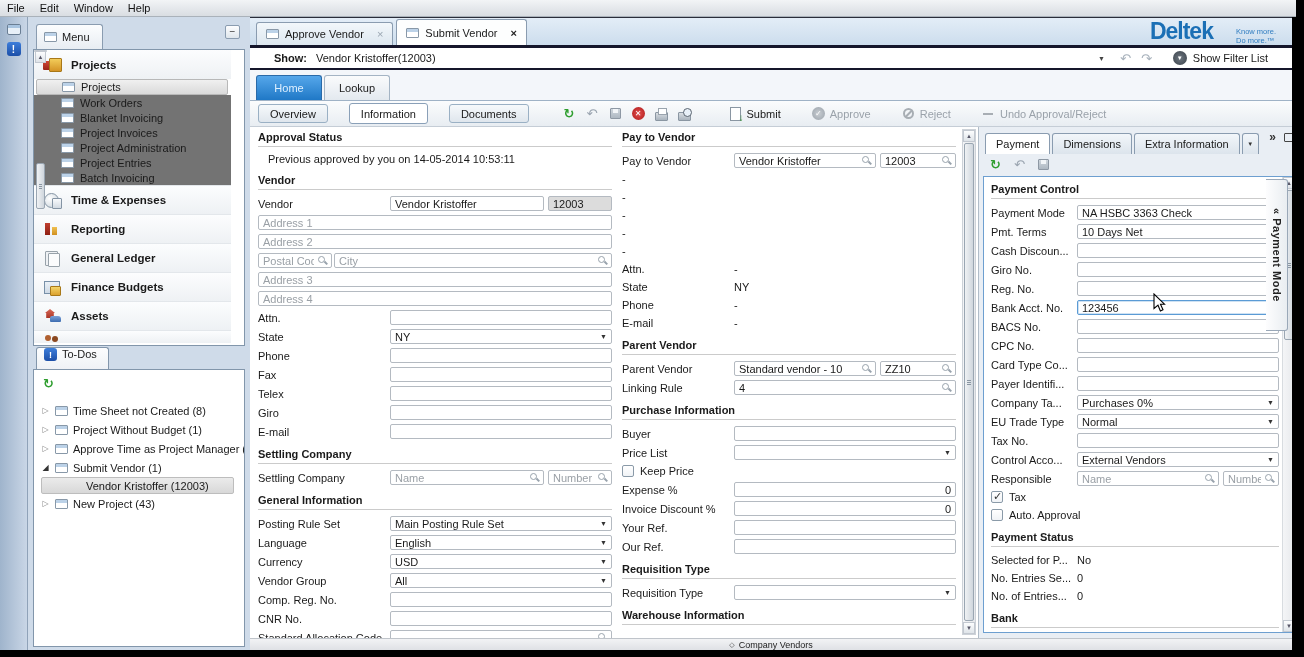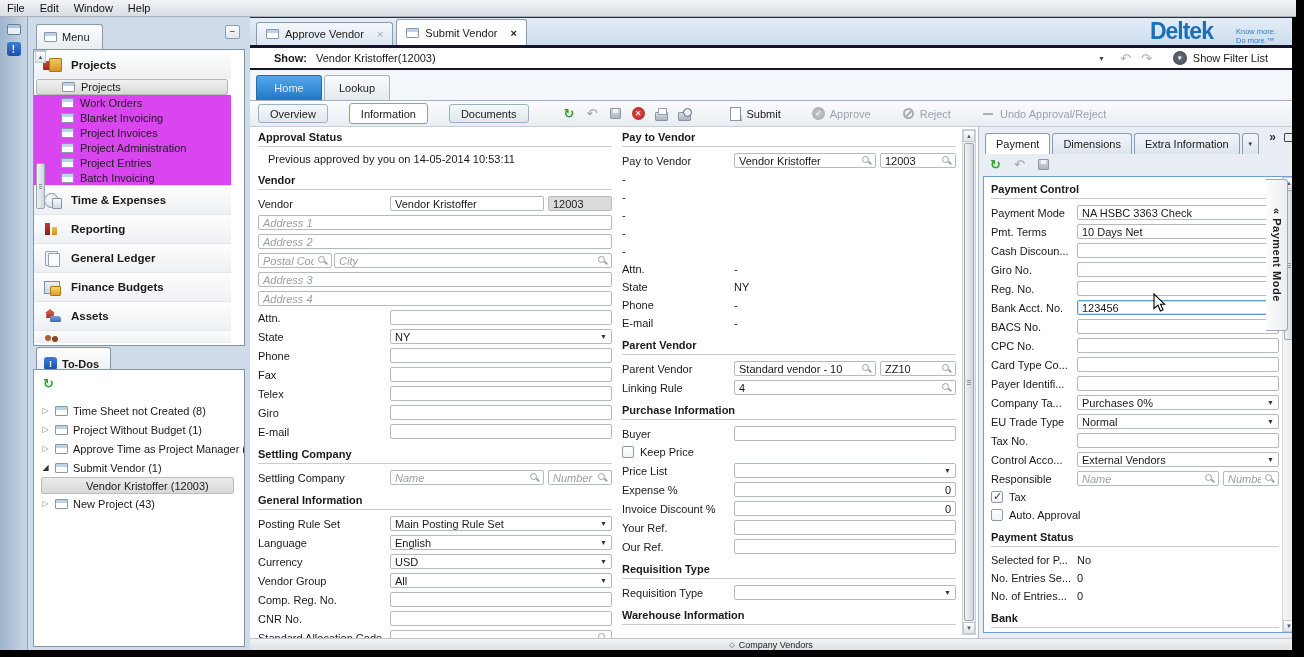--- a/index.html
+++ b/index.html
@@ -20,40 +20,40 @@
 .menu-tab-row{position:relative;height:32px}
 .menu-tab{position:absolute;left:8px;top:7px;height:25px;background:linear-gradient(#fcfdfe,#e8edf2);border:1px solid #8a9cb0;border-bottom:none;border-radius:3px 3px 0 0;display:flex;align-items:center;gap:5px;padding:0 12px 0 7px}
 .min-btn{position:absolute;right:10px;top:8px;width:15px;height:14px;border:1px solid #8a9cb0;background:linear-gradient(#fdfdfe,#dfe6ec);border-radius:2px;text-align:center;line-height:11px;font-size:10px;color:#333}
 .min-btn::before{content:'−'}
 .nav-panel{position:absolute;left:5px;top:32px;width:212px;height:297px;background:#fff;border:1px solid #8296ab;overflow:hidden}
 .nav-list{position:absolute;left:0;top:0;right:13px;bottom:0;overflow:hidden}
 .nav-scroll{position:absolute;right:0;top:0;width:13px;bottom:0}
 .nav-group{height:29px;display:flex;align-items:center;gap:9px;padding-left:9px;border-top:1px solid #e3e7eb;background:linear-gradient(#fcfdfe,#eef1f4);font-weight:bold;font-size:11.5px}
 .nav-group:first-child{border-top:none}
 .nav-group.partial{height:13px;overflow:hidden;align-items:flex-start;padding-top:2px}
-.nav-item{height:15px;display:flex;align-items:center;gap:6px;padding-left:27px;background:#d946ef}
+.nav-item{height:15px;display:flex;align-items:center;gap:6px;padding-left:27px;background:#737373}
 .nav-item.selected{background:linear-gradient(#f0f0f0,#dadada);border:1px solid #b8b8b8;border-radius:2px;margin:0 3px 0 2px;padding-left:25px;height:16px}
 .wicon{width:13px;height:10px;border:1px solid #8898a8;background:#fff;border-radius:1px;position:relative;flex:0 0 13px}
 .wicon::before{content:'';position:absolute;left:0;top:0;right:0;height:3px;background:#bcd2e8}
 .gicon{width:19px;height:16px;position:relative;flex:0 0 19px}
 .gicon-projects::before{content:'';position:absolute;left:0;top:4px;width:9px;height:9px;background:linear-gradient(#d04838,#9c2418);border-radius:1px}
 .gicon-projects::after{content:'';position:absolute;left:6px;top:1px;width:11px;height:12px;background:linear-gradient(#f2cc5a,#d49426);border:1px solid #a87818;border-radius:1px}
 .gicon-time::before{content:'';position:absolute;left:1px;top:1px;width:13px;height:13px;border-radius:50%;background:radial-gradient(circle at 35% 35%,#fff,#c8d2da);border:1px solid #8494a4}
 .gicon-time::after{content:'';position:absolute;left:9px;top:6px;width:8px;height:9px;background:linear-gradient(#f8fafc,#d2dae2);border:1px solid #8494a4;border-radius:1px}
 .gicon-reporting::before{content:'';position:absolute;left:2px;top:2px;width:5px;height:12px;background:linear-gradient(#c04030,#8e1e12)}
 .gicon-reporting::after{content:'';position:absolute;left:9px;top:6px;width:5px;height:8px;background:linear-gradient(#f0c050,#d09020)}
 .gicon-ledger::before{content:'';position:absolute;left:2px;top:1px;width:11px;height:13px;background:#eef1f4;border:1px solid #98a2aa;border-radius:1px}
 .gicon-ledger::after{content:'';position:absolute;left:5px;top:3px;width:10px;height:12px;background:#fbfcfd;border:1px solid #98a2aa;border-radius:1px}
 .gicon-budgets::before{content:'';position:absolute;left:1px;top:2px;width:14px;height:11px;background:linear-gradient(#eaf0f6,#cfdae6);border:1px solid #7890a8}
 .gicon-budgets::after{content:'';position:absolute;left:7px;top:7px;width:9px;height:8px;background:linear-gradient(#f4d468,#dba12e);border:1px solid #a87818;border-radius:1px}
 .gicon-assets::before{content:'';position:absolute;left:2px;top:1px;width:10px;height:9px;background:linear-gradient(#d86858,#aa3425);clip-path:polygon(50% 0,100% 45%,88% 45%,88% 100%,12% 100%,12% 45%,0 45%)}
 .gicon-assets::after{content:'';position:absolute;left:7px;top:8px;width:11px;height:6px;background:linear-gradient(#7aa0d8,#3c6cb0);border-radius:2px 3px 1px 1px}
 .gicon-people::before{content:'';position:absolute;left:2px;top:2px;width:6px;height:6px;border-radius:50%;background:#b06030}
 .gicon-people::after{content:'';position:absolute;left:9px;top:3px;width:6px;height:6px;border-radius:50%;background:#8a4820}
-.todos-tab{position:absolute;left:8px;top:330px;height:23px;background:linear-gradient(#fcfdfe,#eef1f5);border:1px solid #8296ab;border-bottom:none;border-radius:3px 3px 0 0;display:flex;align-items:flex-end;gap:5px;padding:0 11px 0 7px;font-weight:bold}
+.todos-tab{position:absolute;left:8px;top:330px;height:23px;background:linear-gradient(#fcfdfe,#eef1f5);border:1px solid #8296ab;border-bottom:none;border-radius:3px 3px 0 0;display:flex;align-items:flex-start;gap:5px;padding:0 11px 0 7px;font-weight:normal}
 .alert-sm{width:13px;height:13px;border-radius:3px;background:linear-gradient(#3d7edb,#1c4fa8);color:#fff;font-weight:bold;font-size:9px;display:flex;align-items:center;justify-content:center}
 .alert-sm::before{content:'!'}
 .todos-panel{position:absolute;left:5px;top:352px;width:212px;bottom:3px;background:#fff;border:1px solid #8296ab;padding:6px 0 0 7px;overflow:hidden}
 .todos-panel>.ico{margin-bottom:10px}
 .todo-item{height:19px;display:flex;align-items:center;gap:5px;white-space:nowrap}
 .exp{width:9px;font-size:8px;color:#888;text-align:center;flex:0 0 9px}
 .exp.open{color:#333}
 .todo-child{height:17px;display:flex;align-items:center;justify-content:flex-start;padding-left:44px;margin-right:10px}
 .todo-child.selected{background:linear-gradient(#ebebeb,#d8d8d8);border:1px solid #bdbdbd;border-radius:2px}
 
@@ -109,21 +109,21 @@
 .col-right{left:372px;width:334px}
 .sec-title{font-weight:bold;border-bottom:1px solid #cbcbcb;padding-bottom:3px;margin:9px 0 6px}
 .fcol .sec-title:first-child{margin-top:2px}
 .fnote{margin:2px 0 5px 10px}
 .frow{display:flex;align-items:center;margin-bottom:4px;min-height:14px}
 .flab{width:132px;flex:0 0 132px;white-space:nowrap;overflow:hidden}
 .col-right .flab{width:112px;flex:0 0 112px}
 .ctl{flex:1;display:flex;gap:4px;align-items:center}
 .inp{height:15px;border:1px solid #b4bac1;background:#fff;border-radius:2px;display:flex;align-items:center;padding:0 4px;flex:1;position:relative;overflow:hidden}
 .inp .val{flex:1;white-space:nowrap;overflow:hidden}
-.val.ph{color:#9aa0a6;font-style:italic}
+.val.ph{color:#9aa0a6;}
 .inp.num .val{text-align:right}
 .inp.focused{border-color:#5b9bd5;box-shadow:inset 0 0 0 1px #cfe2f3}
 .inp.ro{background:#dcdcdc}
 .codew{flex:0 0 64px}
 .col-right .codew{flex:0 0 76px}
 .pcfield{flex:0 0 74px;margin-right:2px}
 .cityfield{flex:1}
 .arr{font-size:7px;color:#333;margin-left:4px}
 .arr::before{content:'▼'}
 .mag{width:9px;height:9px;position:relative;flex:0 0 9px;margin-left:4px}
@@ -620,31 +620,31 @@
           <div class="sec-title">Purchase Information</div>
           <div class="frow">
             <span class="flab">Buyer</span>
             <div class="ctl">
               <div class="inp">
                 <span class="val"></span>
               </div>
             </div>
           </div>
           <div class="frow">
+            <span class="flab">Price List</span>
+            <div class="ctl">
+              <div class="inp">
+                <span class="val"></span>
+                <span class="arr"></span>
+              </div>
+            </div>
+          </div>
+          <div class="frow">
             <span class="cb"></span>
             <span class="cb-label">Keep Price</span>
-          </div>
-          <div class="frow">
-            <span class="flab">Price List</span>
-            <div class="ctl">
-              <div class="inp">
-                <span class="val"></span>
-                <span class="arr"></span>
-              </div>
-            </div>
           </div>
           <div class="frow">
             <span class="flab">Expense %</span>
             <div class="ctl">
               <div class="inp num">
                 <span class="val">0</span>
               </div>
             </div>
           </div>
           <div class="frow">

